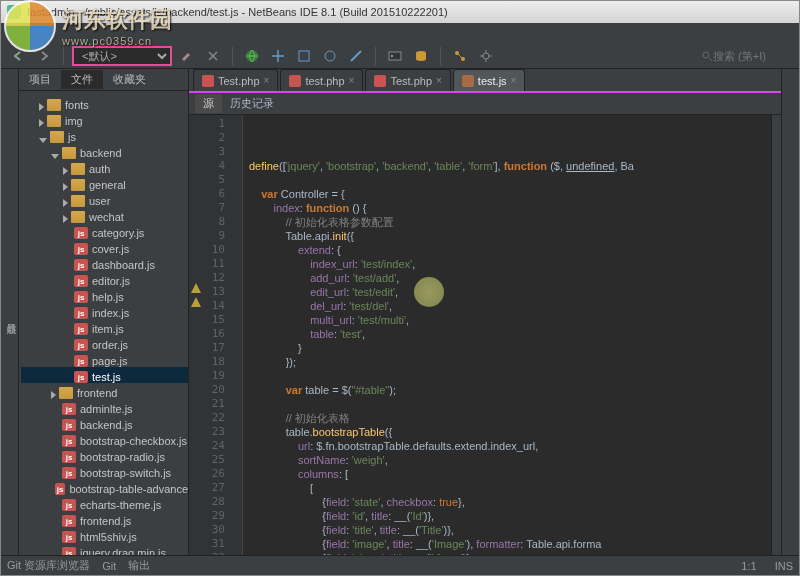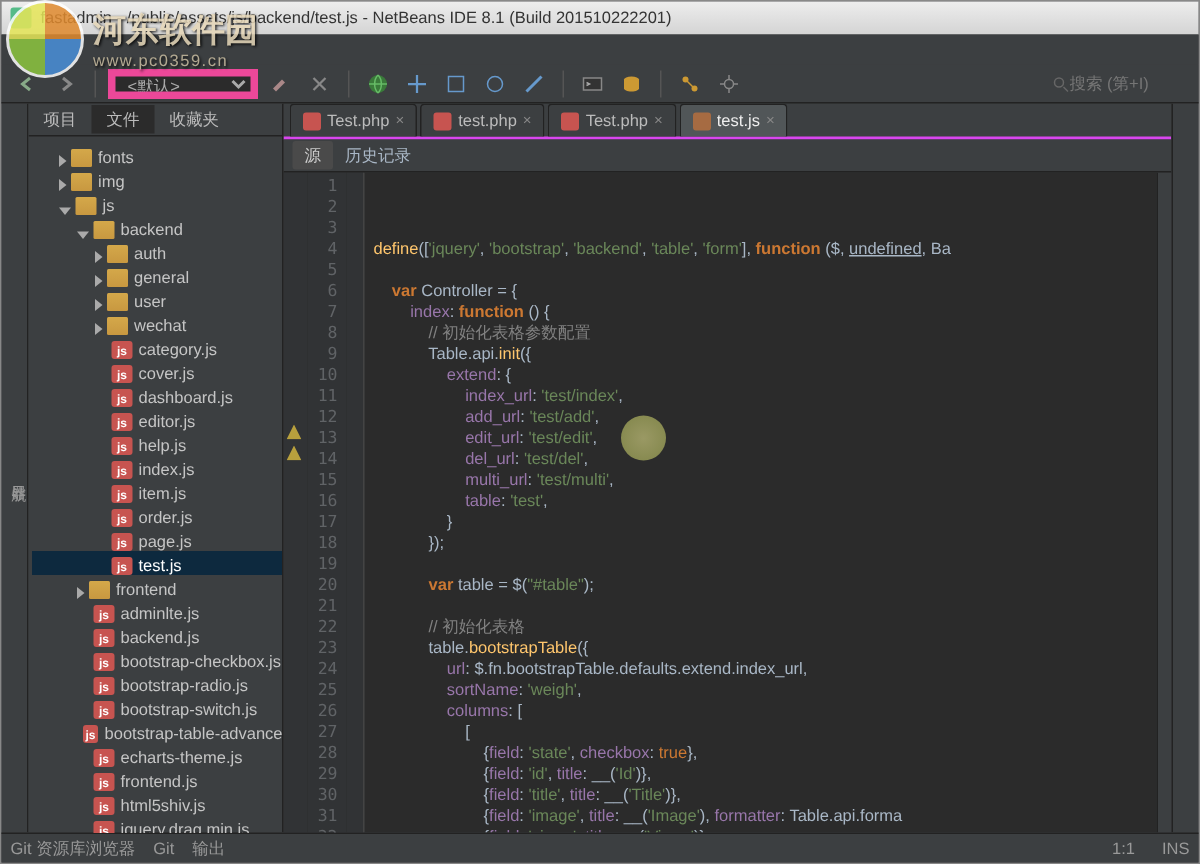--- a/index.html
+++ b/index.html
@@ -8,21 +8,21 @@
 .watermark .logo { width:52px; height:52px; border-radius:50%; background:conic-gradient(#e08a2e 0 25%,#4a90d9 25% 50%,#8cc63f 50% 75%,#e6e658 75% 100%); border:2px solid #fff; }
 .watermark .txt { margin-left:6px; color:#e6d7b8; font-size:22px; font-weight:bold; text-shadow:1px 1px 2px #000; }
 .watermark .sub { display:block; color:#c8bca0; font-size:11px; font-weight:normal; letter-spacing:1px; }
 .window { width:800px; height:576px; border:1px solid #888; display:flex; flex-direction:column; background:#3c3f41; }
 .titlebar { height:22px; background:linear-gradient(#ededed,#d4d4d4); color:#333; display:flex; align-items:center; padding:0 6px; font-size:11px; }
 .titlebar .ficon { width:14px; height:14px; background:#5b8; border-radius:2px; margin-right:6px; }
 .menubar { height:20px; background:#3c3f41; display:flex; align-items:center; padding:0 6px; gap:14px; color:#bbb; font-size:11px; }
 .toolbar { height:26px; background:#3c3f41; border-bottom:1px solid #222; display:flex; align-items:center; padding:0 6px; gap:4px; }
 .tb-sep { width:1px; height:18px; background:#555; margin:0 4px; }
 .tb-btn { width:22px; height:22px; display:flex; align-items:center; justify-content:center; cursor:pointer; border-radius:2px; }
-.tb-select { background:#2b2b2b; color:#aaa; border:5px solid #ec4899; font-size:11px; height:20px; padding:0 4px; }
+.tb-select { background:#2b2b2b; color:#aaa; border:2px solid #ec4899; font-size:11px; height:20px; padding:0 4px; }
 .tb-search { margin-left:auto; display:flex; align-items:center; color:#666; font-size:11px; }
 .tb-search input { background:transparent; border:none; color:#aaa; width:80px; font-size:11px; outline:none; }
 .mainrow { flex:1; display:flex; overflow:hidden; }
 .left-gutter { width:18px; background:#3c3f41; border-right:1px solid #222; writing-mode:vertical-rl; text-align:center; color:#999; font-size:10px; padding-top:8px; }
 .sidebar { width:170px; background:#3c3f41; border-right:1px solid #222; display:flex; flex-direction:column; overflow:hidden; }
 .side-tabs { height:22px; display:flex; align-items:center; border-bottom:1px solid #222; }
 .side-tab { padding:2px 10px; color:#bbb; font-size:11px; cursor:pointer; }
 .side-tab.active { background:#2b2b2b; }
 .tree { flex:1; overflow-y:auto; overflow-x:hidden; padding:4px 0 4px 2px; font-size:11px; color:#c5c5c5; }
 .tree-row { display:flex; align-items:flex-end; height:16px; padding-left:6px; white-space:nowrap; cursor:pointer; }

